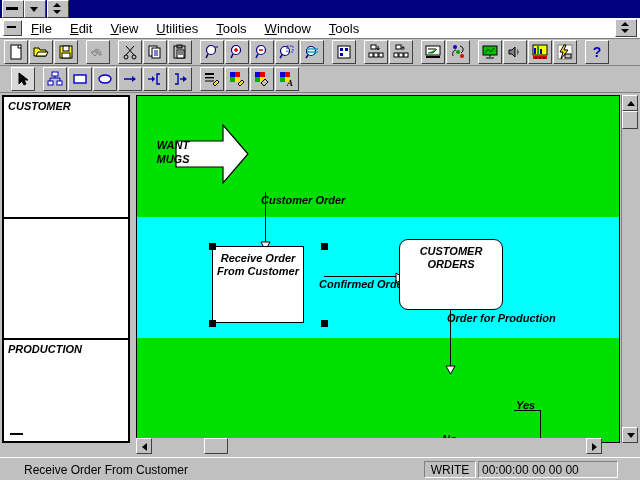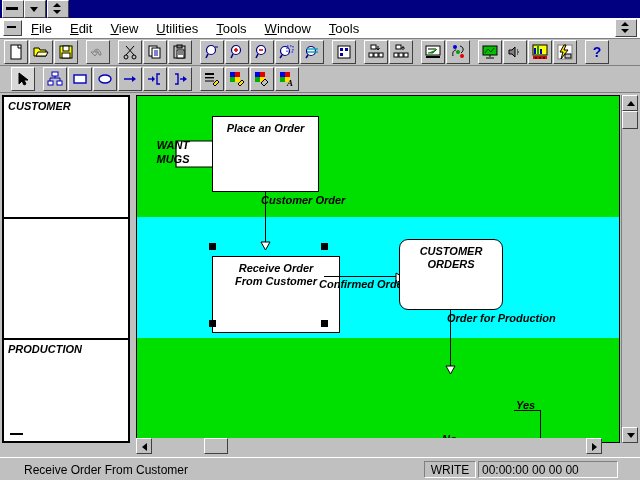--- a/index.html
+++ b/index.html
@@ -583,33 +583,30 @@
       <div class="band" style="top:121px;height:121px;background:#00ffff;"></div>
       <div class="band" style="top:242px;height:104px;background:#00e000;"></div>
 
       <div class="diamond" style="left:10px; top:28px; width:75px; height:60px;">
         <svg width="75" height="60" style="display:block;">
           <path d="M1 17 L48 17 L48 1 L73 30 L48 59 L48 43 L1 43 Z" fill="#ffffff" stroke="#000000" stroke-width="1.2"></path>
         </svg>
         <div class="want-mugs" style="left:2px; top:14px; width:48px;">WANT<br>MUGS</div>
       </div>
 
-      <div class="node" style="left:75px; top:20px; width:107px; height:76px;">
-        <span>Place an Order</span>
-      </div>
 
       <div class="edge-line" style="left:128px; top:96px; width:1px; height:56px;"></div>
       <div class="arrow-tri-down" style="left:123px; top:141px;">
         <svg width="11" height="10">
             <path d="M1 1 L10 1 L5.5 9 Z" fill="#ffffff" stroke="#000000"></path>
           </svg>
       </div>
       <div class="edge-label" style="left:124px; top:98px;">Customer Order</div>
 
-      <div class="node" style="left:75px; top:160px; width:128px; height:77px; white-space:pre-line;">
+      <div class="node" style="left:75px; top:150px; width:92px; height:77px; white-space:pre-line;">
         <span>Receive Order
 From Customer</span>
       </div>
       <div class="handle" style="left:72px; top:147px;"></div>
       <div class="handle" style="left:184px; top:147px;"></div>
       <div class="handle" style="left:72px; top:224px;"></div>
       <div class="handle" style="left:184px; top:224px;"></div>
 
       <div class="edge-line" style="left:187px; top:180px; width:80px; height:1px;"></div>
       <div class="arrow-tri-right" style="left:258px; top:174px;">

